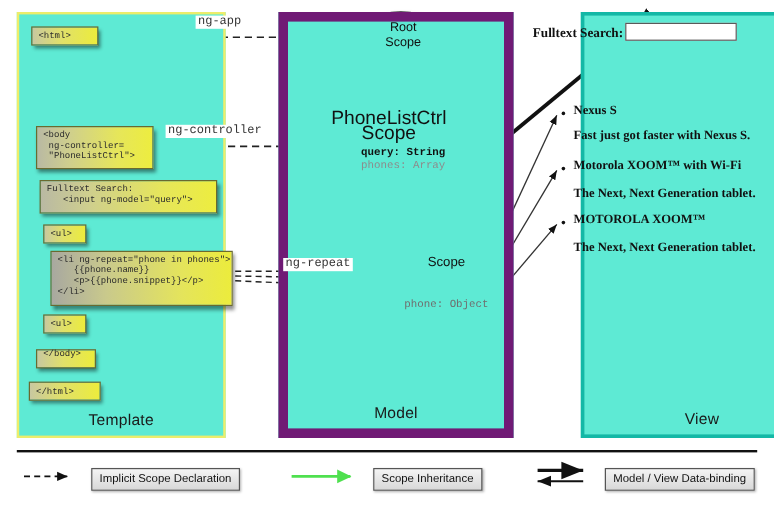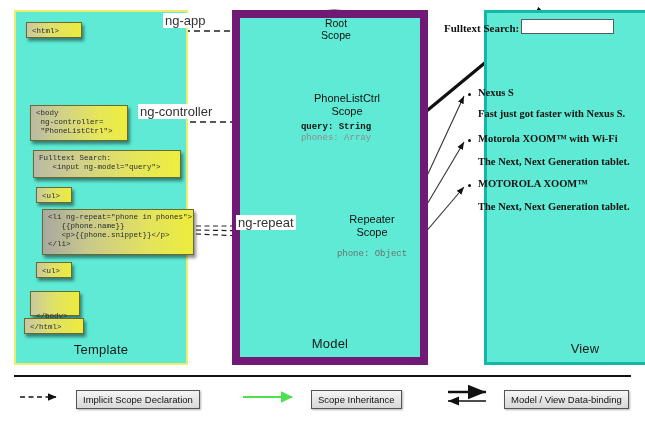--- a/index.html
+++ b/index.html
@@ -26,34 +26,34 @@
     line-height:9px;padding:3px 5px;white-space:pre;}
   .codebox.small{background:linear-gradient(to right,#c8c8a0 0%,#e0e06a 45%,#ecec3c 100%);}
 
   #box-html{left:26px;top:22px;width:56px;height:16px;padding-top:4px;}
   #box-body{left:30px;top:105px;width:98px;height:36px;}
   #box-search{left:33px;top:150px;width:148px;height:28px;}
   #box-ul-open{left:36px;top:187px;width:36px;height:16px;padding-top:4px;}
   #box-li{left:42px;top:209px;width:152px;height:46px;
     background:linear-gradient(to right,#a8a8a0 0%,#c9c98c 30%,#e4e45c 72%,#ecec3c 100%);}
   #box-ul-close{left:36px;top:262px;width:36px;height:16px;padding-top:4px;}
-  #box-body-close{left:30px;top:291px;width:50px;height:16px;padding-top:20px;}
+  #box-body-close{left:30px;top:291px;width:50px;height:16px;padding-top:0;}
   #box-html-close{left:24px;top:318px;width:60px;height:16px;padding-top:4px;}
 
   
-  .conn-label{position:absolute;font-family:Liberation Sans, sans-serif;
-    font-size:13px;color:#333;background:#fff;padding:0 2px;}
+  .conn-label{position:absolute;font-family:Liberation Mono, monospace;
+    font-size:10px;color:#333;background:#fff;padding:0 2px;}
   #lbl-ngapp{left:163px;top:13px;}
   #lbl-ngcontroller{left:138px;top:104px;}
   #lbl-ngrepeat{left:236px;top:215px;}
 
   
   .ell-text{position:absolute;text-align:center;pointer-events:none;}
   #t-root{left:300px;top:17px;width:72px;font-size:10.5px;color:#111;line-height:12px;}
-  #t-plc{left:289px;top:92px;width:116px;font-size:11px;color:#111;line-height:13px;}
+  #t-plc{left:266px;top:92px;width:116px;font-size:16px;color:#111;line-height:13px;}
   #t-plc-props{left:278px;top:122px;width:116px;font-family:"Liberation Mono", monospace;
     font-size:9px;line-height:11px;}
   #t-plc-props .q{color:#111;font-weight:bold;}
   #t-plc-props .p{color:#8c8c8c;}
   #t-rep{left:322px;top:213px;width:100px;font-size:11px;color:#111;line-height:13px;}
   #t-rep-props{left:322px;top:249px;width:100px;font-family:"Liberation Mono", monospace;
     font-size:9px;color:#6f6f6f;}
 
   
   #view-search-label{position:absolute;left:444px;top:22px;
@@ -202,21 +202,20 @@
   <div class="ell-text" id="t-plc">
     <div>PhoneListCtrl</div>
     <div>Scope</div>
   </div>
   <div class="ell-text" id="t-plc-props">
     <div class="q">query: String</div>
     <div class="p">phones: Array</div>
   </div>
 
   <div class="ell-text" id="t-rep">
-    <div>Repeater</div>
     <div>Scope</div>
   </div>
   <div class="ell-text" id="t-rep-props">phone: Object</div>
 
   <div id="view-search-label">Fulltext Search:</div>
   <input id="view-search-input" type="text" placeholder="" style="">
 
   <div class="view-bullet" id="vb1"></div>
   <div class="view-item" id="vi1">Nexus S</div>
   <div class="view-item" id="vs1">Fast just got faster with Nexus S.</div>

